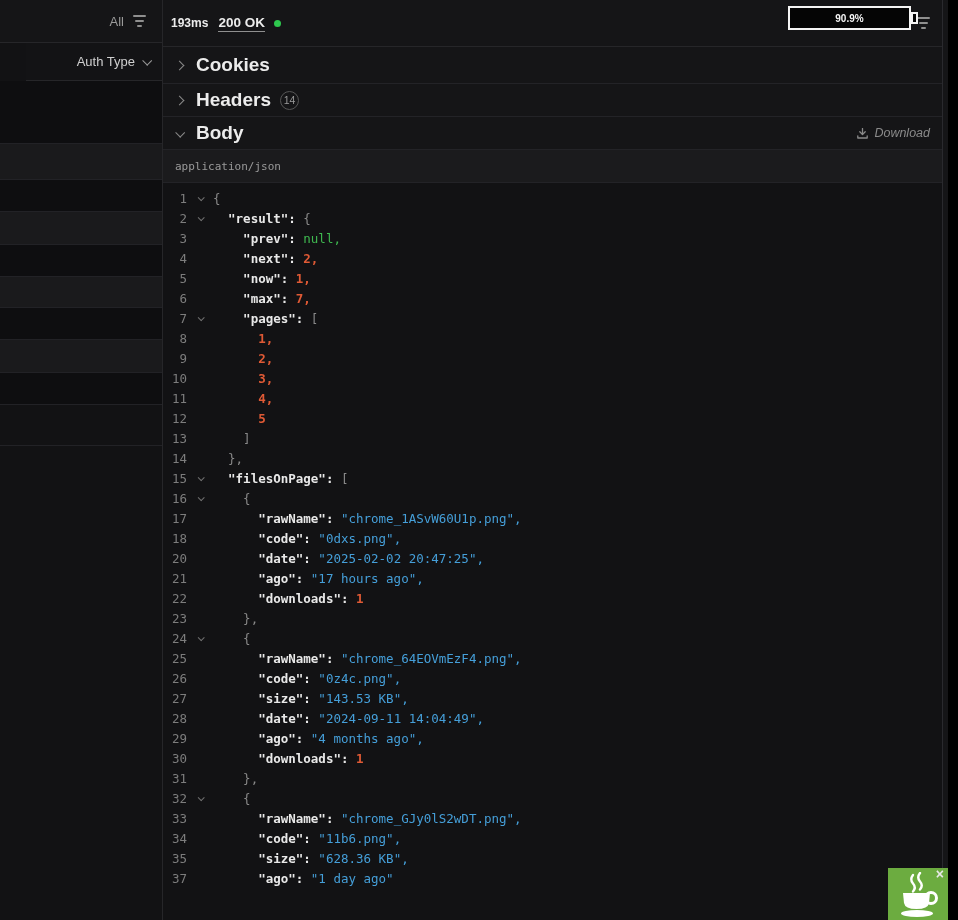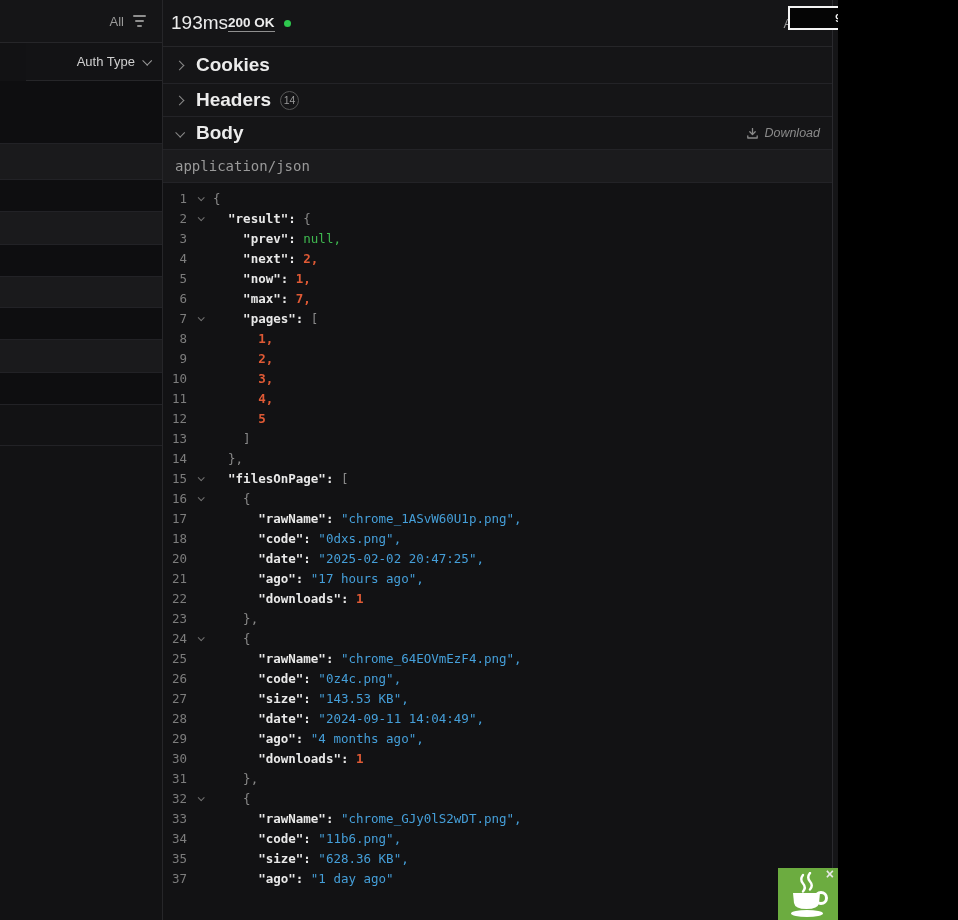--- a/index.html
+++ b/index.html
@@ -1,18 +1,18 @@
 <!DOCTYPE html>
 <html><head>
 <meta charset="utf-8">
 <style>
   * { margin:0; padding:0; box-sizing:border-box; }
   html,body { background:#000; }
   .app {
-    position:relative; width:838px; height:920px; overflow:hidden;
+    position:relative; width:948px; height:920px; overflow:hidden;
     background:#f0abfc; font-family:"Liberation Sans", sans-serif;
     display:flex;
   }
   
   .sidebar { width:163px; display:flex; flex-direction:column; border-right:1px solid #262629; background:#121214; }
   .sb-topbar { height:43px; background:#151517; border-bottom:1px solid #262629;
     display:flex; align-items:center; justify-content:flex-end; gap:9px; padding-right:16px; }
   .sb-filter-label { color:#9a9a9a; font-size:13px; }
   .filter-icon { display:inline-flex; flex-direction:column; gap:3px; align-items:center; }
   .filter-icon i { display:block; height:2px; background:#8f8f8f; border-radius:1px; }
@@ -27,35 +27,35 @@
   .chev.right { transform:rotate(-45deg); }
   .sb-block { height:63px; background:#0e0e10; border-bottom:1px solid #222226; }
   .sb-row { width:100%; border-bottom:1px solid #222226; }
   .sb-row.light { background:#1a1a1c; }
   .sb-row.dark  { background:#0e0e10; }
   .sb-row.mid   { background:#121214; }
   .sb-rest { flex:1; background:#121214; }
   
   .main { flex:1; display:flex; flex-direction:column; position:relative; background:#151517; }
   .topbar { height:47px; border-bottom:1px solid #262629; display:flex; align-items:center; padding:0 18px 0 8px; background:#151517; }
-  .duration { color:#ececec; font-size:19px; font-weight:normal; }
+  .duration { color:#ececec; font-size:12px; font-weight:bold; margin-right:10px; }
   .status { color:#ececec; font-size:13.5px; font-weight:bold; border-bottom:1px solid #8f8f8f; padding-bottom:1px; }
   .status-dot { width:7px; height:7px; border-radius:50%; background:#2ec84e; margin-left:9px; }
   .topbar-right { margin-left:auto; display:flex; align-items:center; gap:9px; }
   .tb-all { color:#9a9a9a; font-size:13px; }
   
   .section-row { display:flex; align-items:center; padding-left:13px; background:#151517; border-bottom:1px solid #232327; }
   .section-row .chev { margin-right:13px; border-color:#8a8a8a; }
   .section-label { color:#ececec; font-size:19px; font-weight:bold; }
   .section-badge { margin-left:9px; width:19px; height:19px; border:1px solid #565656; border-radius:50%;
     color:#9a9a9a; font-size:10.5px; display:flex; align-items:center; justify-content:center; }
   .section-action { margin-left:auto; margin-right:18px; display:flex; align-items:center; gap:6px; color:#8a8a8a; font-size:12.5px; cursor:pointer;font-style:italic; }
   
   .ctype { height:33px; background:#1b1b1d; border-bottom:1px solid #232327; display:flex; align-items:center; padding-left:12px;
-    font-family:"DejaVu Sans Mono", monospace; font-size:14px; color:#9a9a9a; }
+    font-family:"DejaVu Sans Mono", monospace; font-size:11px; color:#9a9a9a; }
   
   .code { flex:1; background:#121214; overflow:hidden; padding-top:5px; position:relative; }
   .code-line { height:20px; display:flex; align-items:center; }
   .ln-num { width:22px; margin-left:2px; text-align:right; font-family:"DejaVu Sans Mono", monospace; font-size:12.5px; color:#7d7d7d; flex:none; }
   .ln-chev { width:26px; display:flex; align-items:center; justify-content:center; flex:none; }
   .ln-chev .chev { width:5px; height:5px; border-color:#6f6f6f; }
   .ln-code { font-family:"DejaVu Sans Mono", monospace; font-size:12.5px; white-space:pre; }
   .tk-k { color:#e8e8e8; font-weight:bold; }
   .tk-s { color:#459fd9; }
   .tk-n { color:#e05a35; font-weight:bold; }

